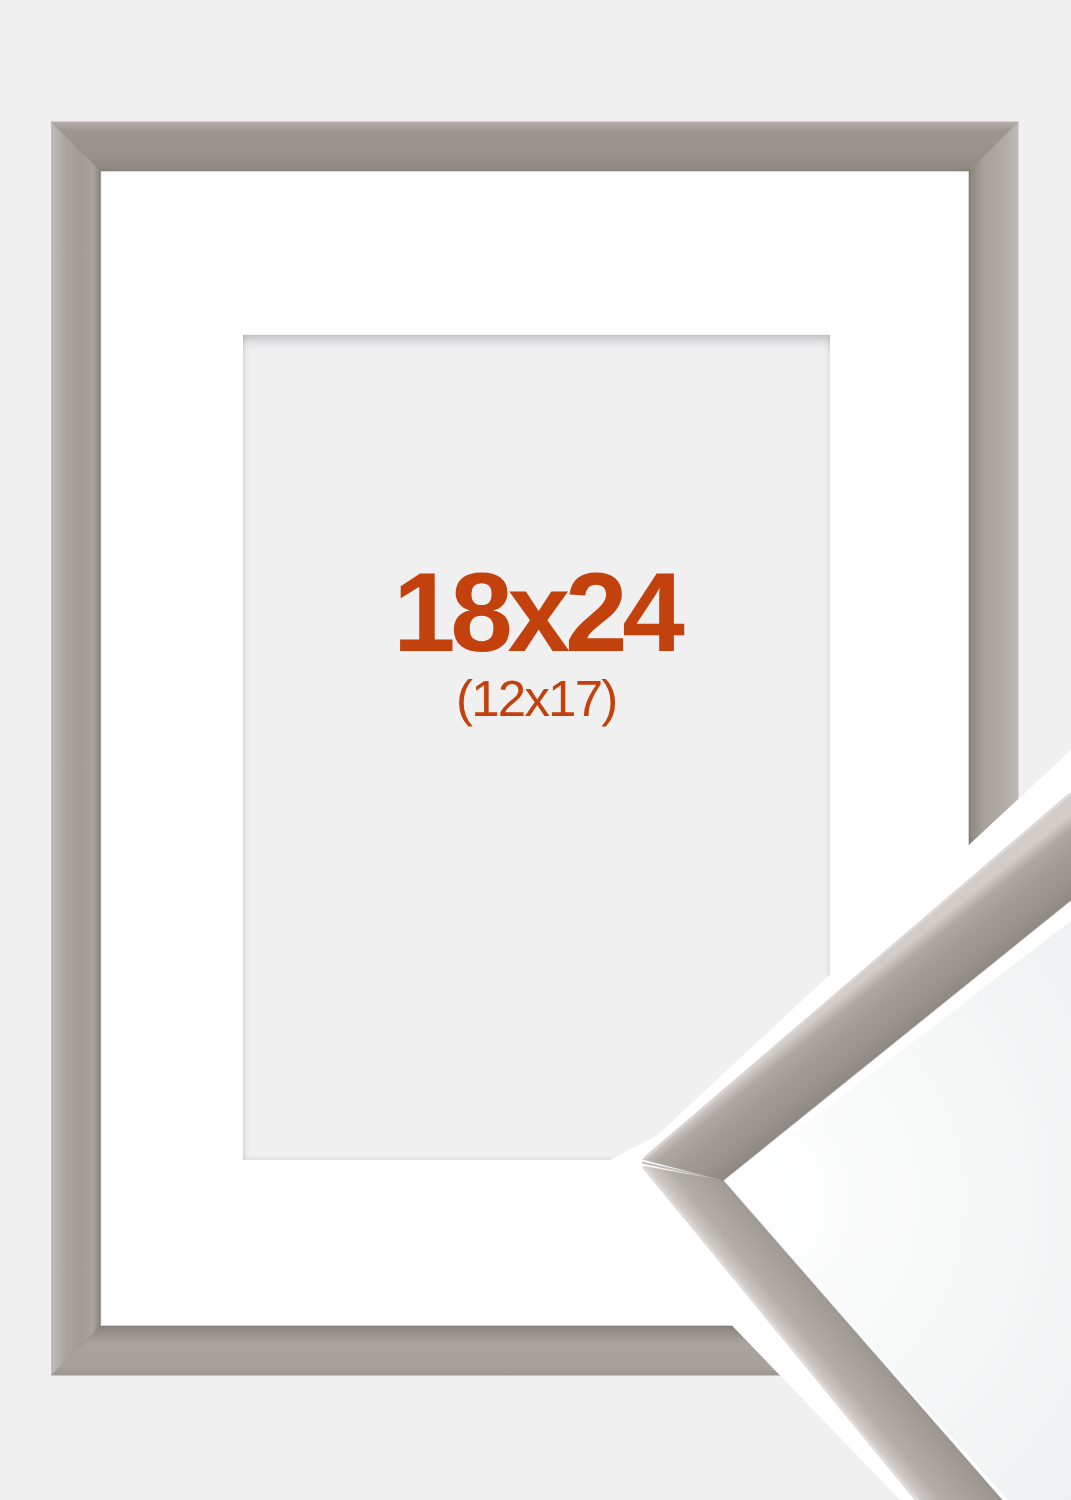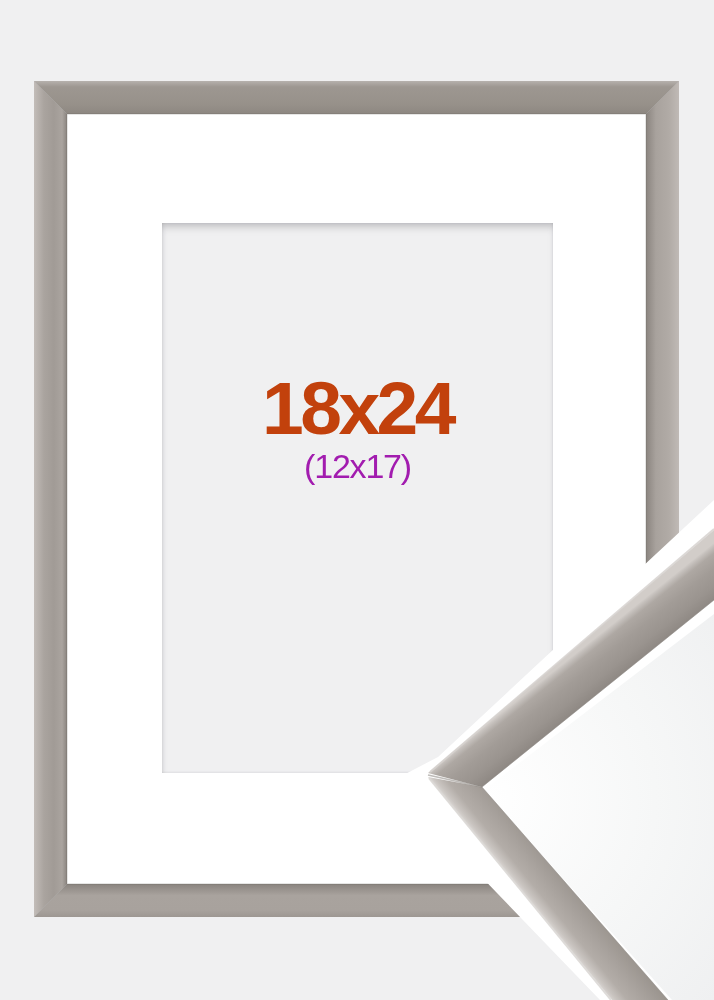--- a/index.html
+++ b/index.html
@@ -51,21 +51,21 @@
     font-weight: 700;
     letter-spacing: -3.5px;
     color: #c2410c;
   }
   .size-sub {
     margin-top: 3px;
     font-size: 34px;
     line-height: 1.0;
     font-weight: 400;
     letter-spacing: -1.2px;
-    color: #a21caf;
+    color: #c2410c;
   }
   svg { display: block; }
 </style>
 </head>
 <body>
 
 <div class="stage">
 
   <div class="mat"></div>
 

